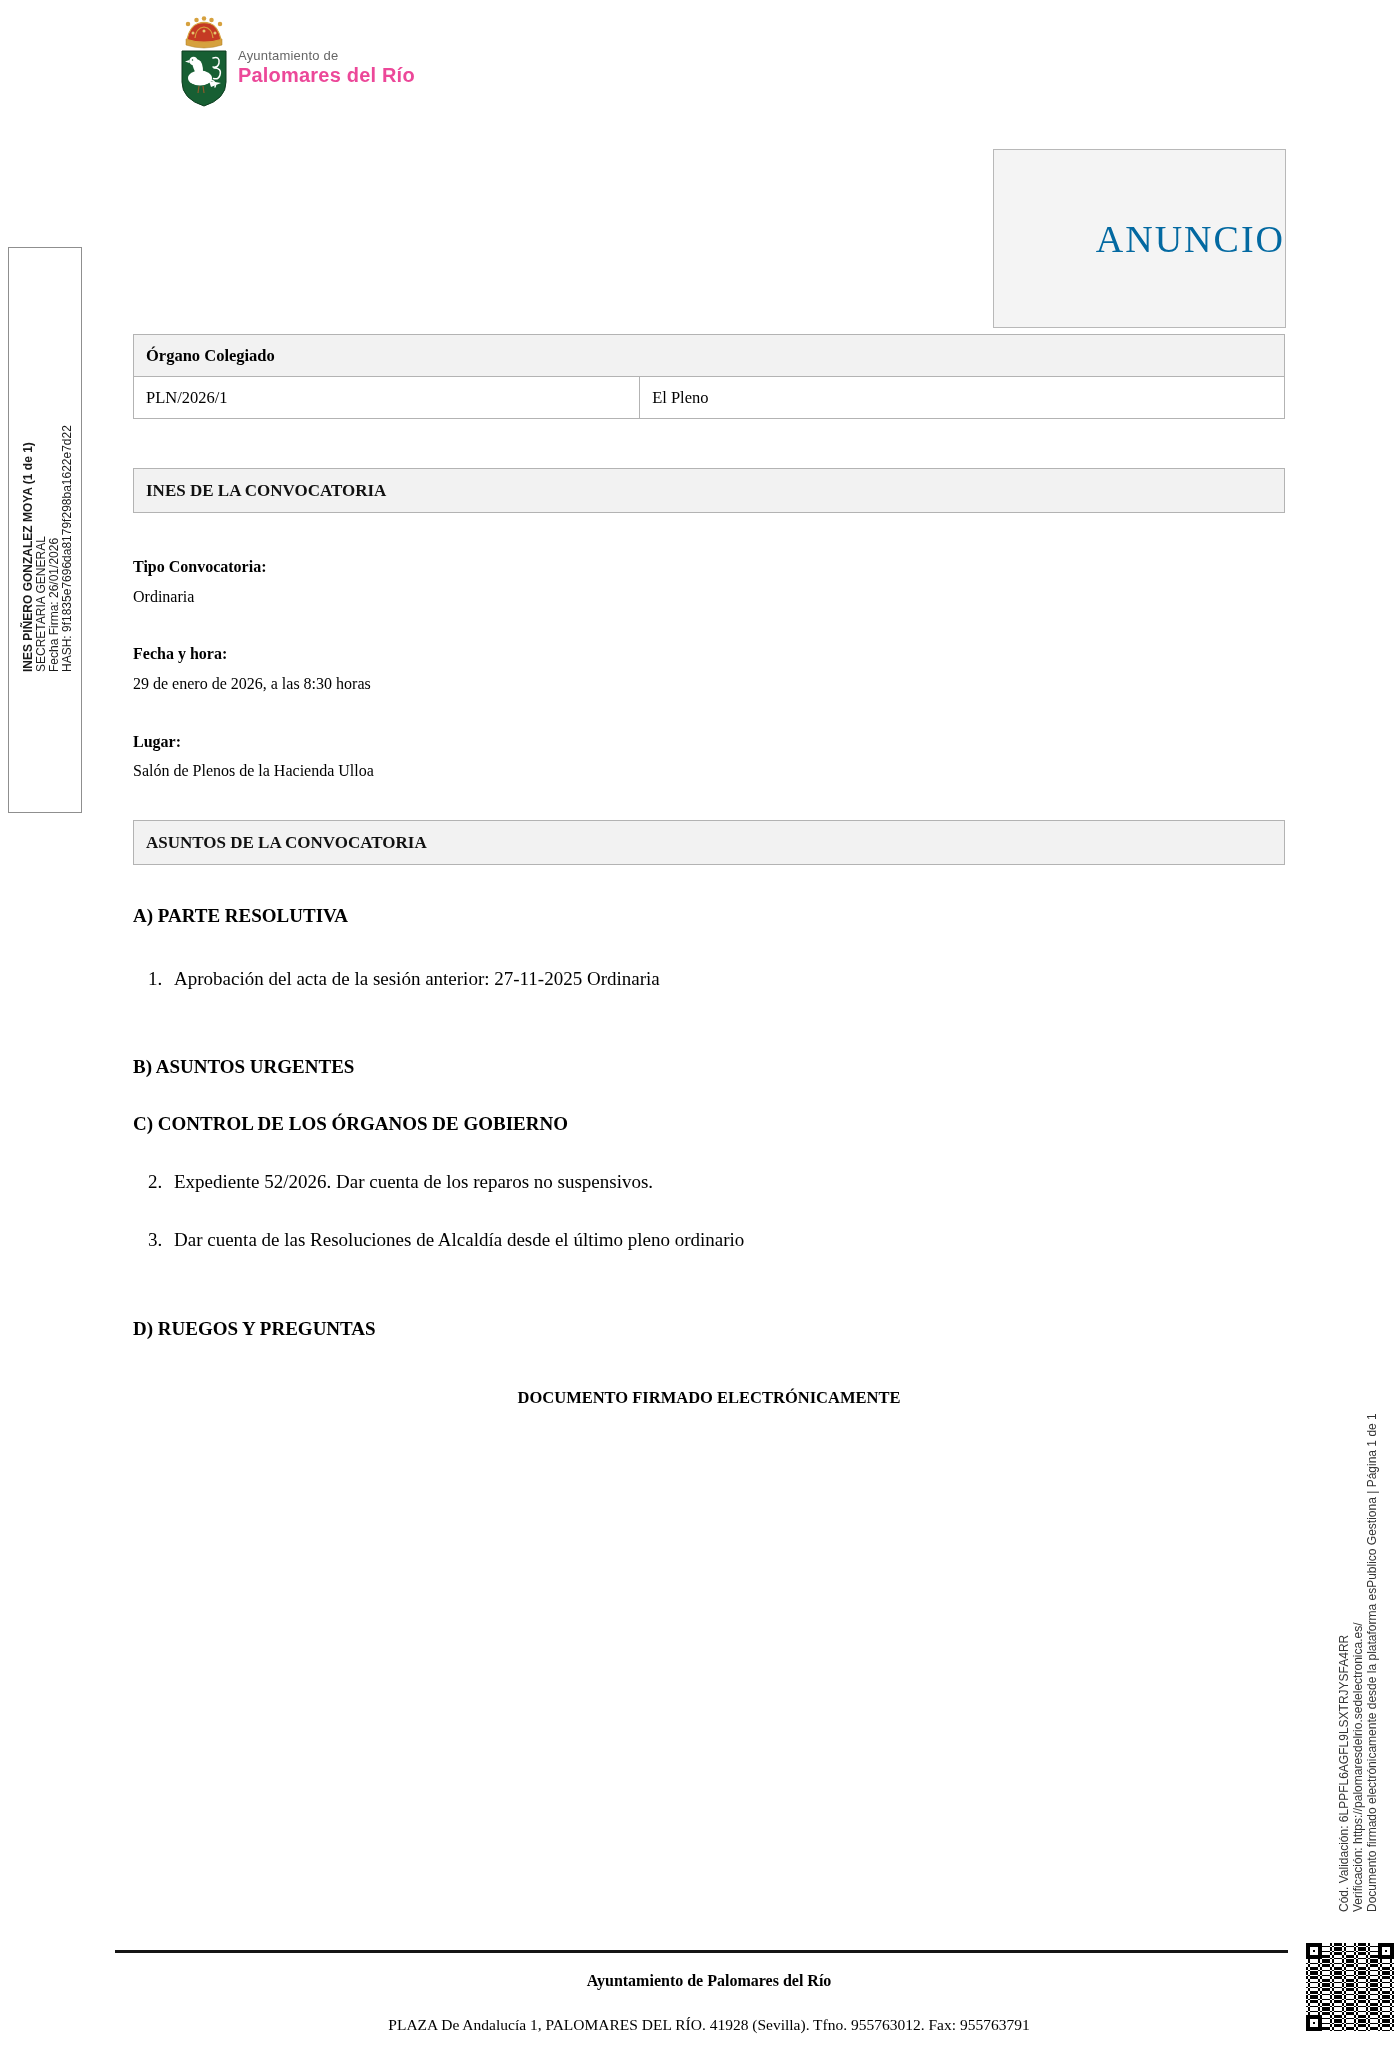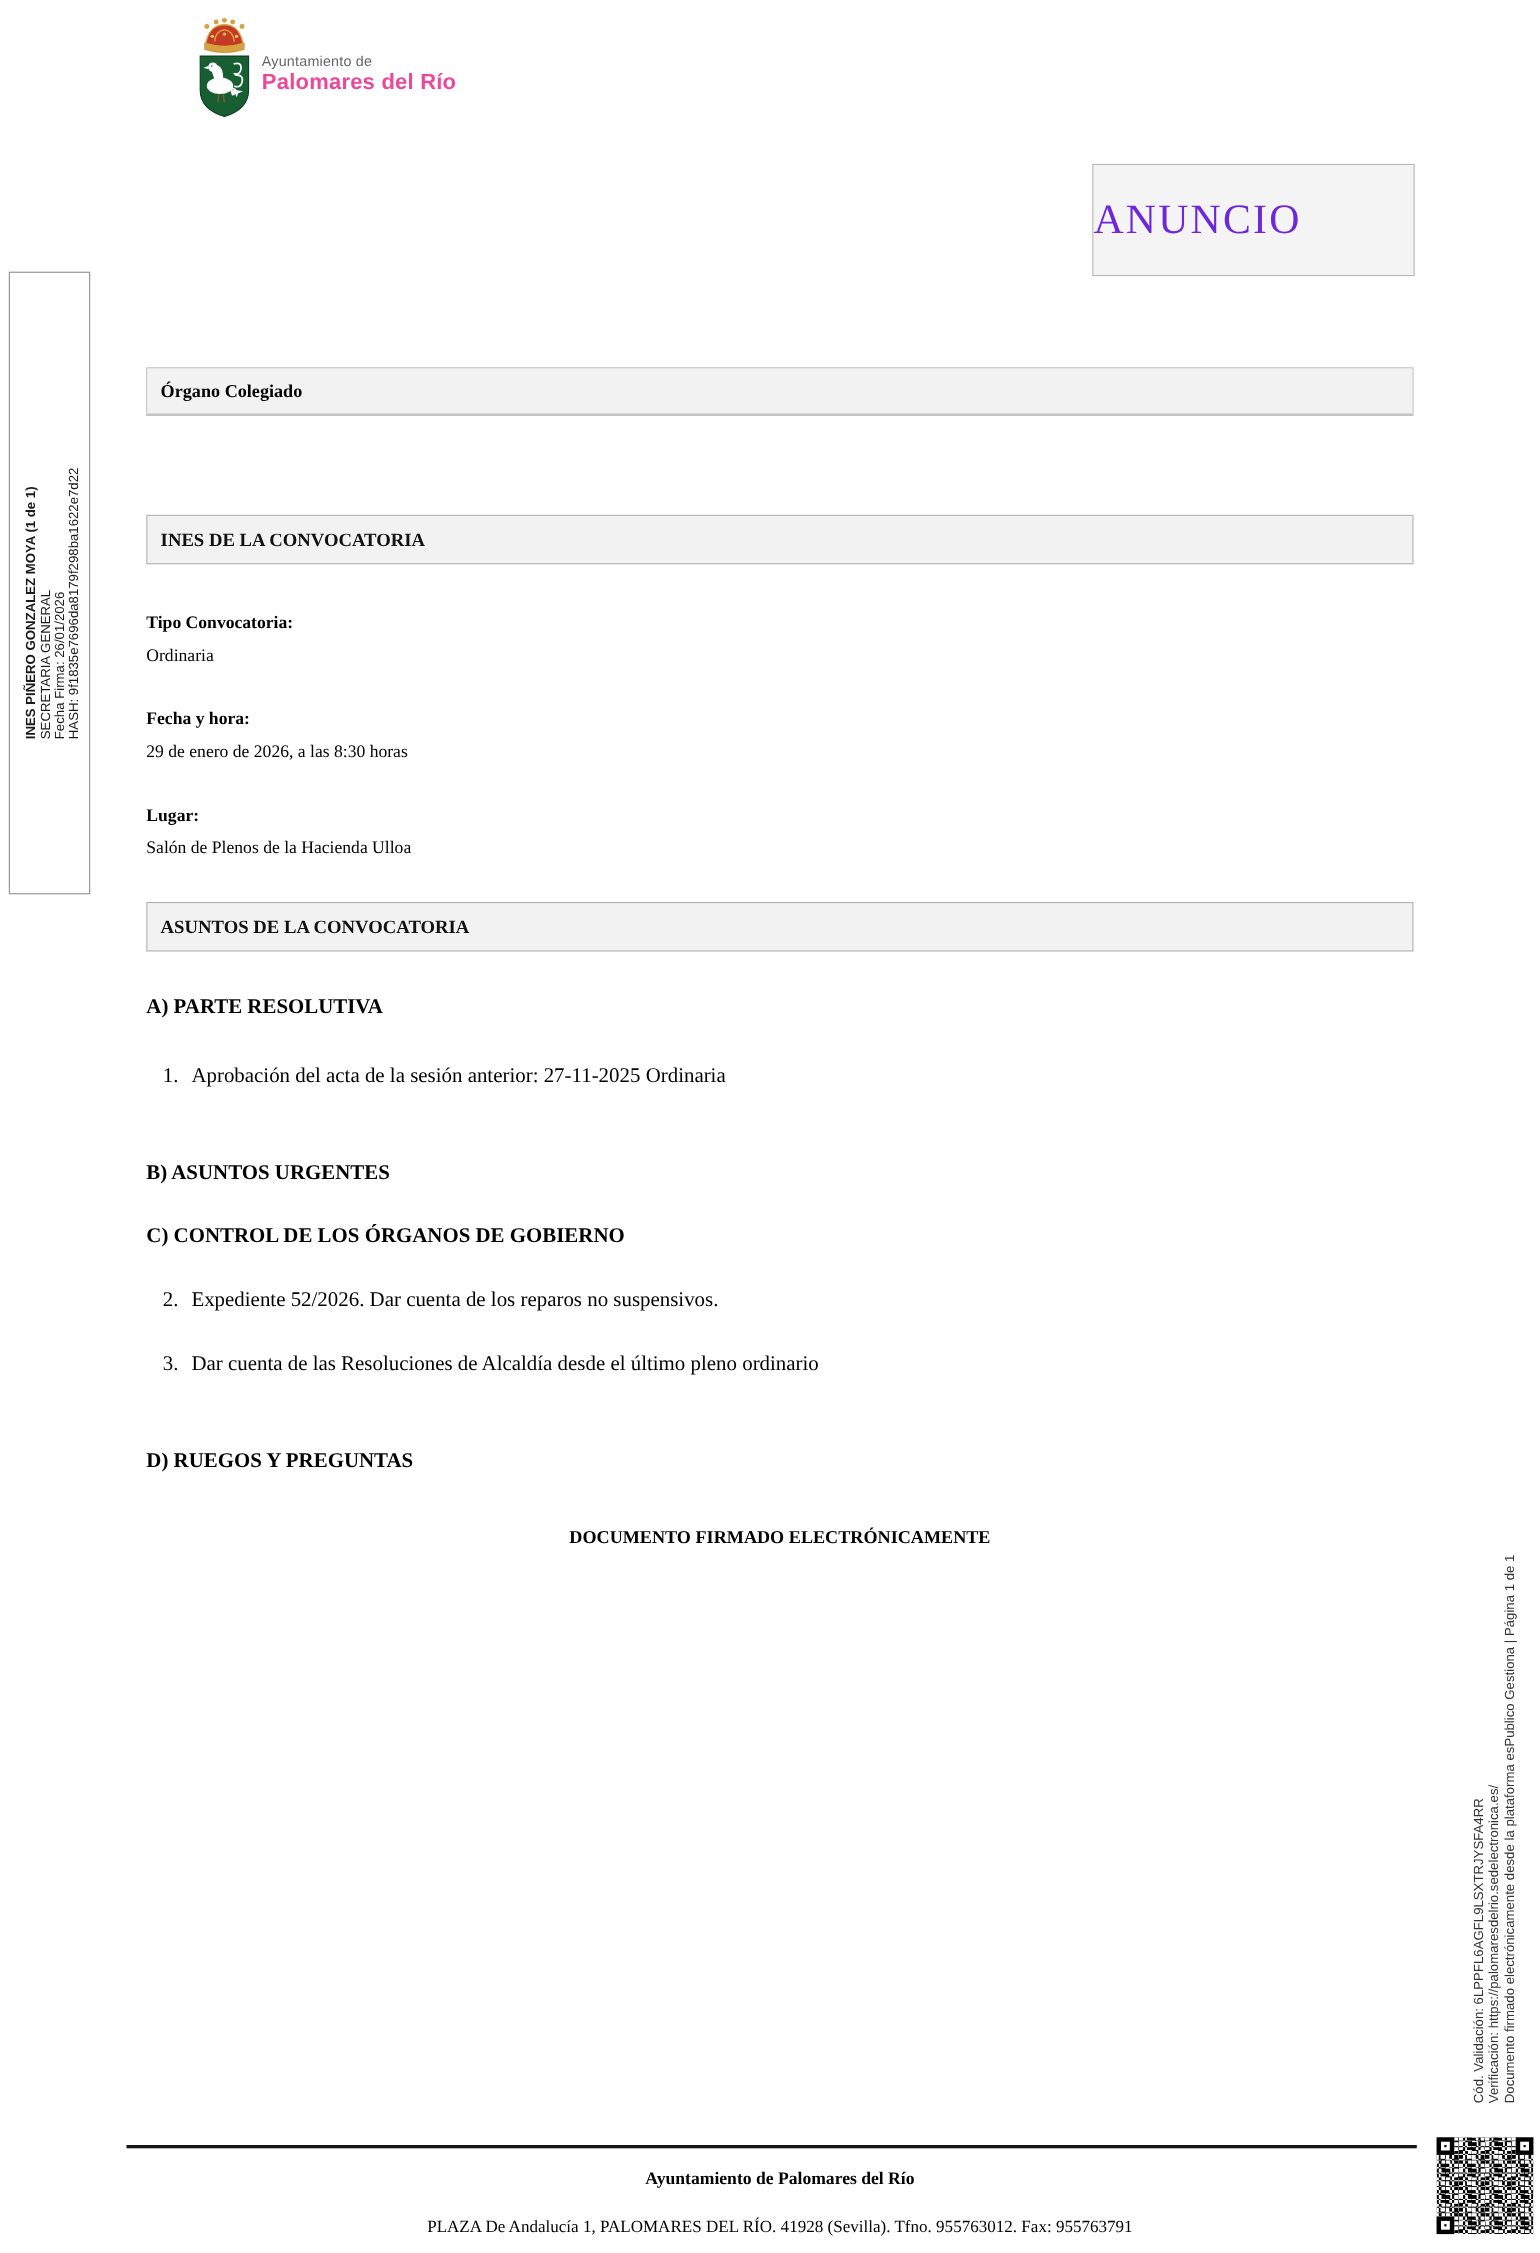--- a/index.html
+++ b/index.html
@@ -23,24 +23,24 @@
   .sig-text {
     position:absolute; left:22px; top:672px; width:300px;
     transform:rotate(-90deg); transform-origin:0 0;
     font-family:"Liberation Sans", sans-serif; font-size:12px; line-height:13px;
     color:#1a1a1a; white-space:nowrap;
   }
   .sig-text .b { font-weight:bold; }
 
   
   .anuncio {
-    position:absolute; left:993px; top:149px; width:293px; height:102px;
+    position:absolute; left:993px; top:149px; width:293px; height:179px;
     background:#f4f4f4; border:1px solid #b8b8b8;
-    display:flex; align-items:center; justify-content:flex-start;
-    font-size:38px; letter-spacing:2px; color:#6d28d9;
+    display:flex; align-items:center; justify-content:flex-end;
+    font-size:38px; letter-spacing:2px; color:#0369a1;
   }
 
   
   .info-table { position:absolute; left:133px; top:334px; width:1152px; border:1px solid #b3b3b3; }
   .itr { display:flex; }
   .itr.head { background:#f2f2f2; border-bottom:1px solid #b3b3b3; font-weight:bold; }
   .itd { padding:11px 12px 10px 12px; font-size:16.5px; }
   .itd.c1 { width:507px; border-right:1px solid #b3b3b3; }
   .itd.c2 { width:645px; }
 
@@ -141,20 +141,24 @@
 </div>
 
 <div class="anuncio">
   <span>ANUNCIO</span>
 </div>
 
 <div class="info-table">
   <div class="itr head">
     <div class="itd c2">Órgano Colegiado</div>
   </div>
+  <div class="itr">
+    <div class="itd c1">PLN/2026/1</div>
+    <div class="itd c2">El Pleno</div>
+  </div>
 </div>
 
 <div class="bar bar-datos">
   <span>INES DE LA CONVOCATORIA</span>
 </div>
 
 <div class="tl b" style="top:558px">Tipo Convocatoria:</div>
 <div class="tl" style="top:588px">Ordinaria</div>
 <div class="tl b" style="top:645px">Fecha y hora:</div>
 <div class="tl" style="top:675px">29 de enero de 2026, a las 8:30 horas</div>

